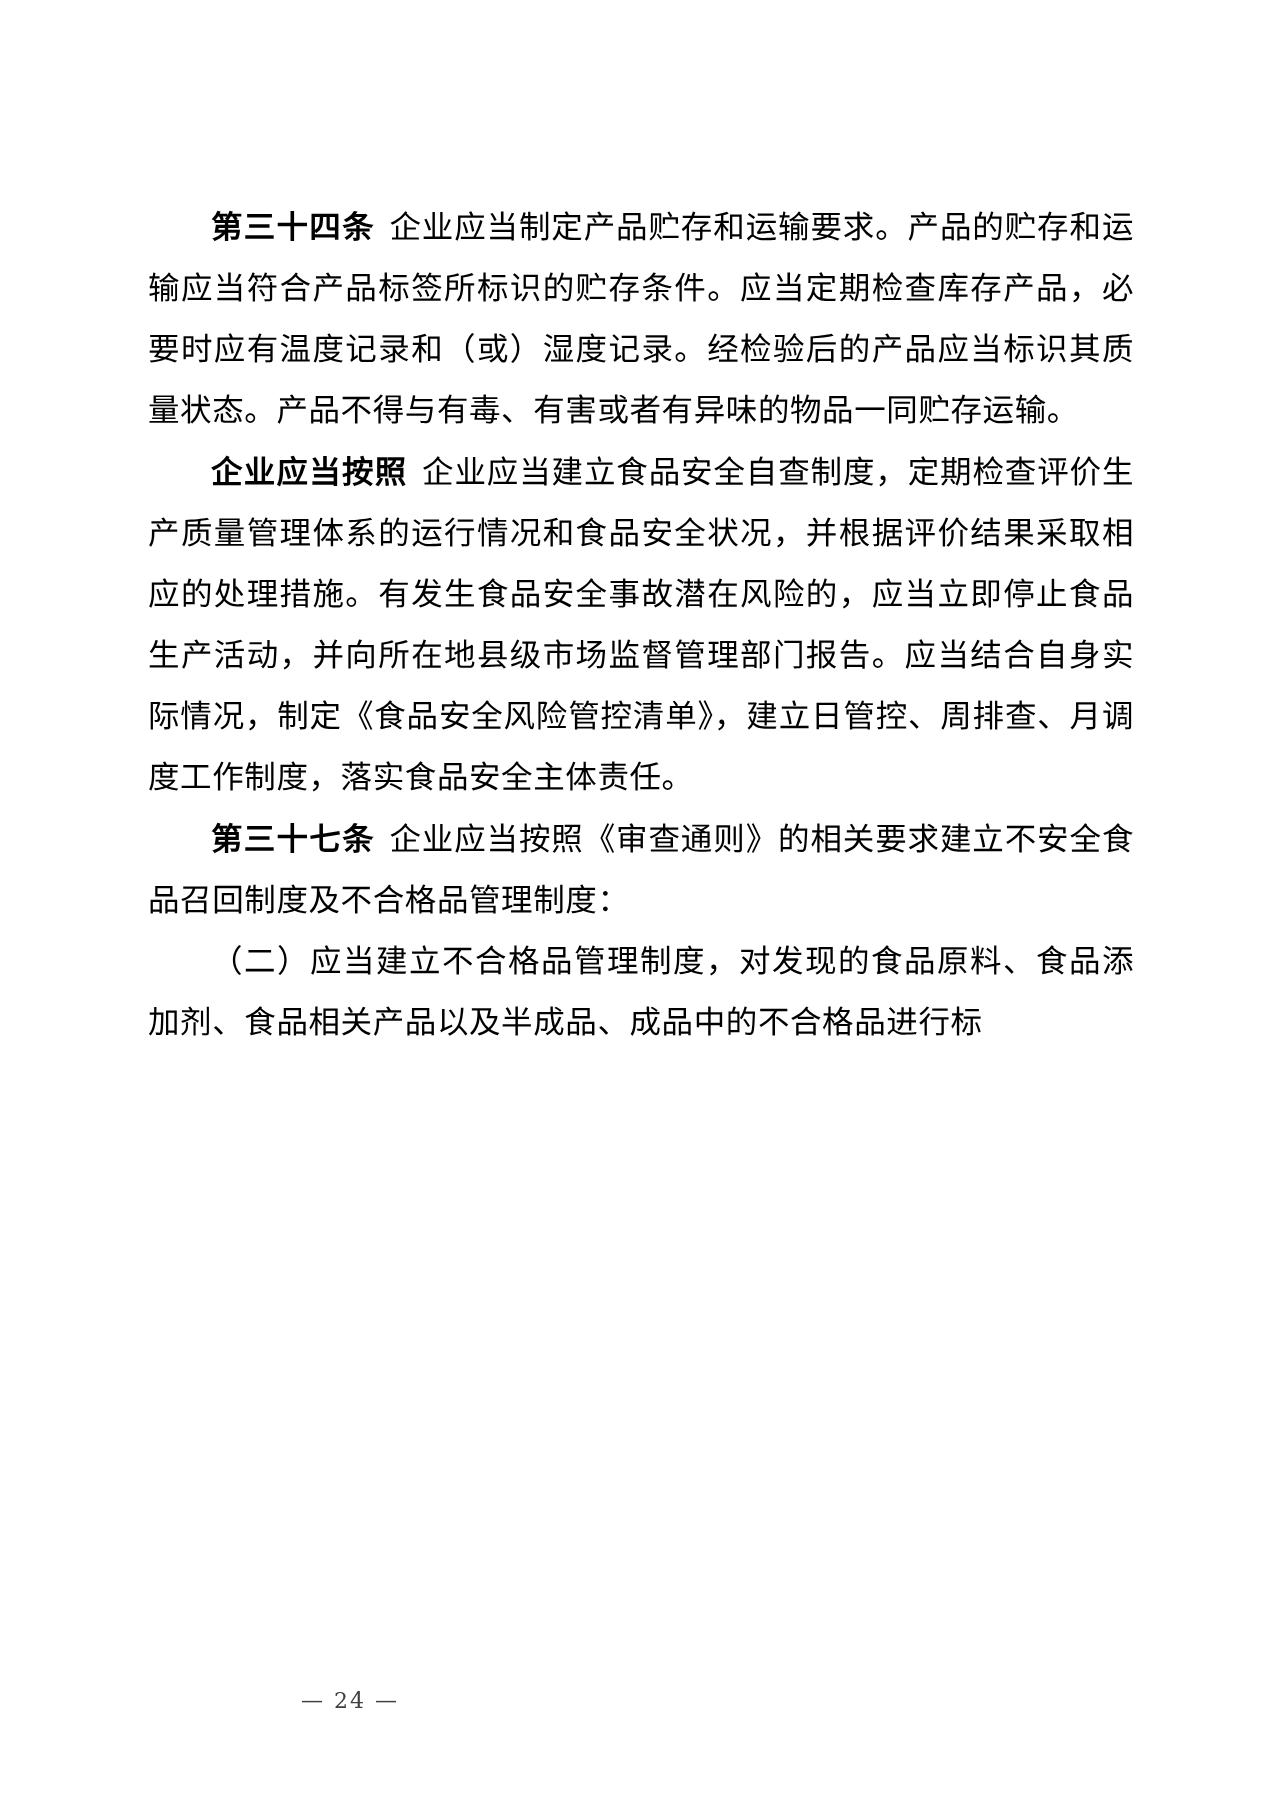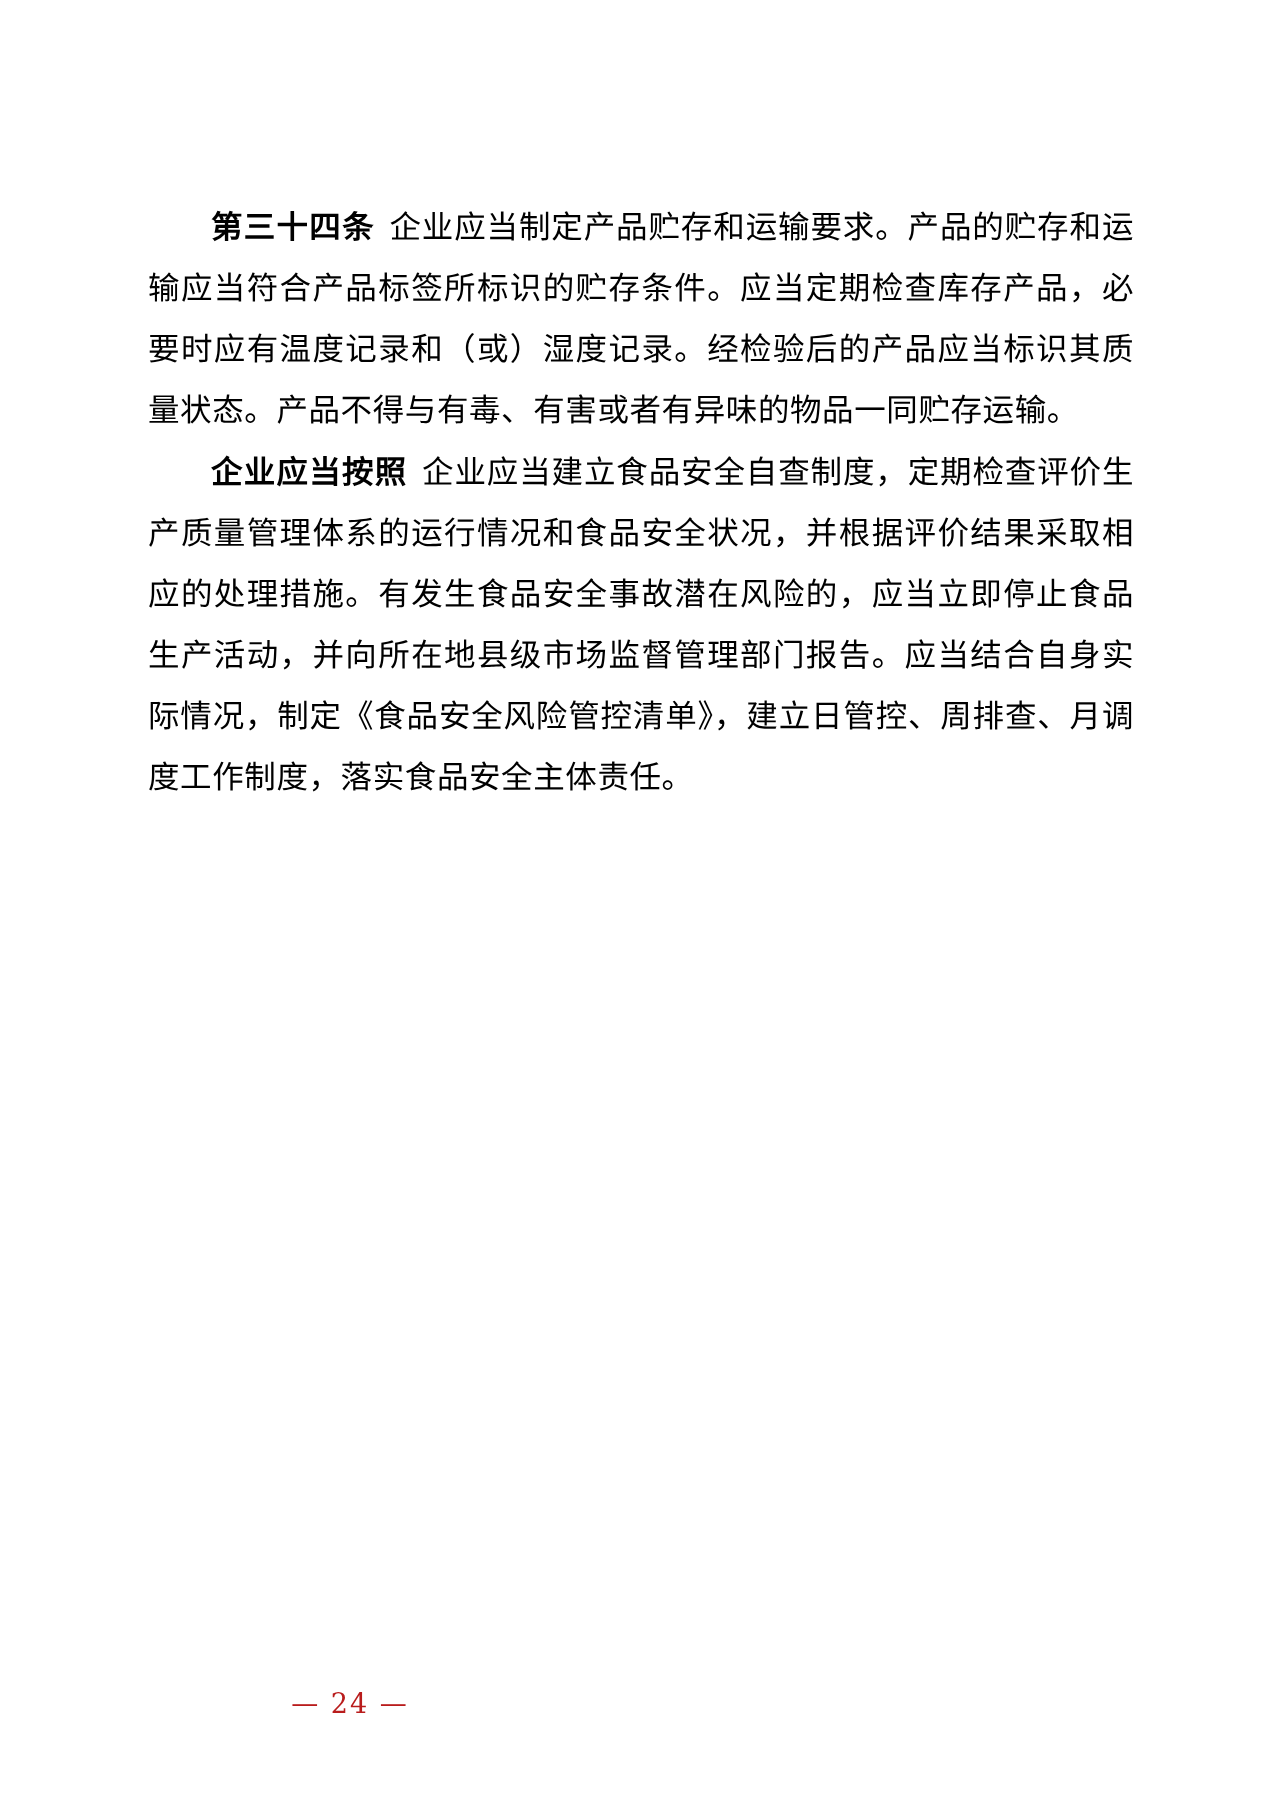--- a/index.html
+++ b/index.html
@@ -44,23 +44,23 @@
   .art-gap {
     display: inline-block;
     width: 0.45em;
   }
   .page-number {
     position: absolute;
     left: 0;
     right: 0;
     top: 1688px;
     text-align: center;
-    color: #b91c1c;
+    color: #404040;
     font-family: "DejaVu Serif", "Liberation Serif", serif;
-    font-size: 27px;
+    font-size: 22px;
     letter-spacing: 2px;
   }
   .pn-inner {
     display: inline-block;
     transform: translateX(-290px);
   }
 </style>
 </head>
 <body>
 
@@ -70,22 +70,28 @@
 
     <p class="para">
       <span class="art-label">第三十四条</span><span class="art-gap"></span><span>企业应当制定产品贮存和运输要求。产品的贮存和运输应当符合产品标签所标识的贮存条件。应当定期检查库存产品，必要时应有温度记录和（或）湿度记录。经检验后的产品应当标识其质量状态。产品不得与有毒、有害或者有异味的物品一同贮存运输。</span>
     </p>
 
 
     <p class="para">
       <span class="art-label">企业应当按照</span><span class="art-gap"></span><span>企业应当建立食品安全自查制度，定期检查评价生产质量管理体系的运行情况和食品安全状况，并根据评价结果采取相应的处理措施。有发生食品安全事故潜在风险的，应当立即停止食品生产活动，并向所在地县级市场监督管理部门报告。应当结合自身实际情况，制定《食品安全风险管控清单》，建立日管控、周排查、月调度工作制度，落实食品安全主体责任。</span>
     </p>
 
+    <p class="para">
+      <span class="art-label">第三十七条</span><span class="art-gap"></span><span>企业应当按照《审查通则》的相关要求建立不安全食品召回制度及不合格品管理制度：</span>
+    </p>
 
 
+    <p class="para">
+      <span>（二）应当建立不合格品管理制度，对发现的食品原料、食品添加剂、食品相关产品以及半成品、成品中的不合格品进行标</span>
+    </p>
 
   </div>
 
   <div class="page-number">
     <span class="pn-inner">— 24 —</span>
   </div>
 
 </div>
 
 </body></html>

